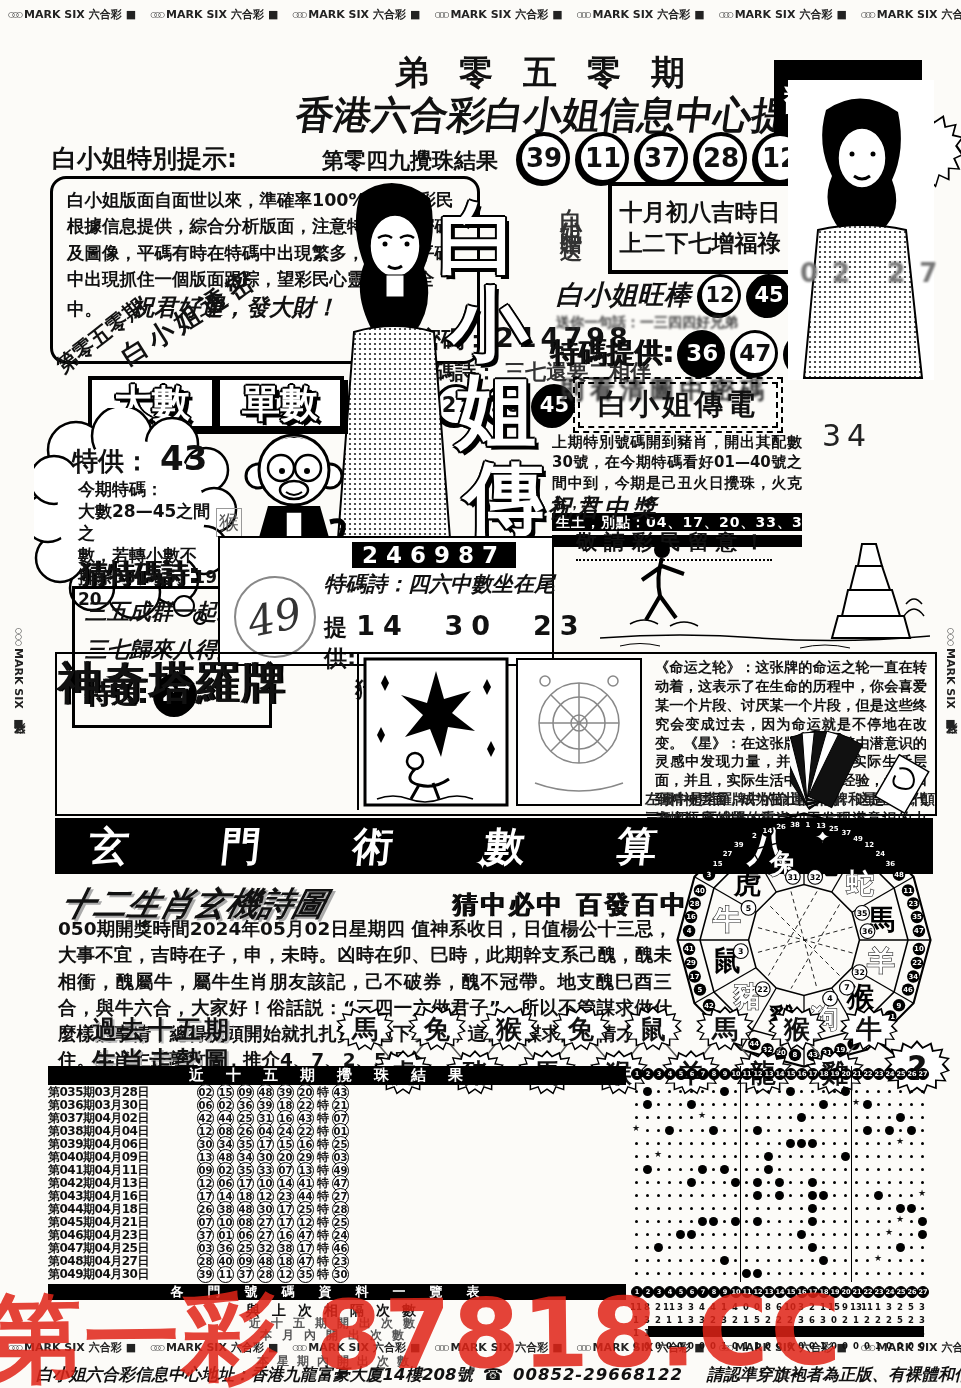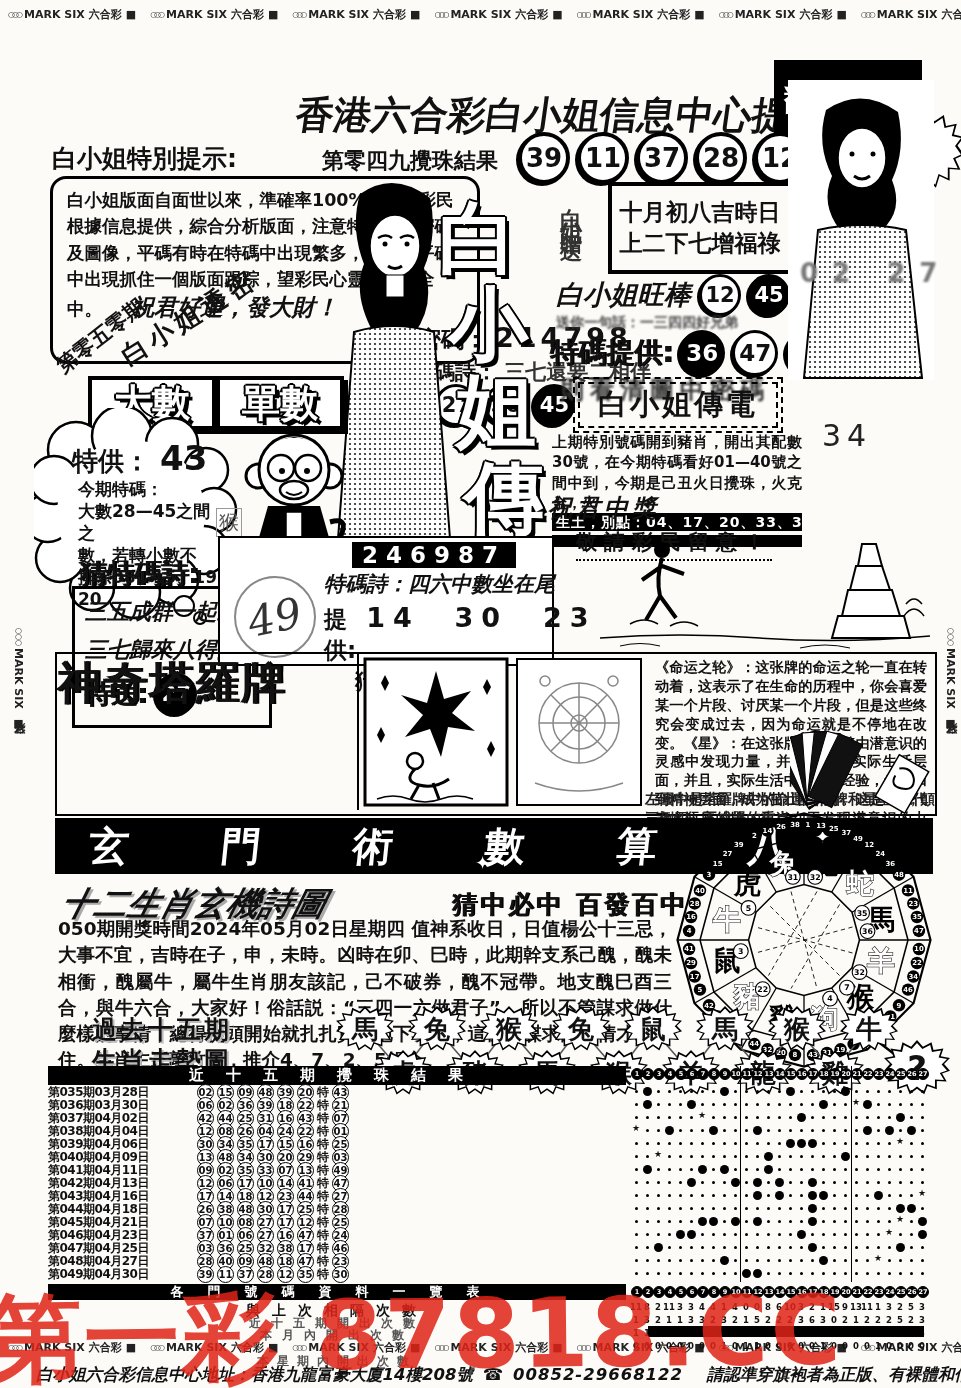--- a/index.html
+++ b/index.html
@@ -74,20 +74,21 @@
       <span class="bunit"><i class="rings">○○○</i>MARK SIX <b>六合彩</b> ■</span>
       <span class="bunit"><i class="rings">○○○</i>MARK SIX <b>六合彩</b> ■</span>
     </div>
   <div class="strip v" style="left:2px;top:28px;width:24px;height:1300px;">
       <span class="bunit"><i class="rings">○○○</i>MARK SIX <b>六合彩</b> ■</span>
     </div>
   <div class="strip v" style="left:934px;top:28px;width:24px;height:1300px;">
       <span class="bunit"><i class="rings">○○○</i>MARK SIX <b>六合彩</b> ■</span>
     </div>
 
+  <div class="abs" style="left:320px;top:50px;width:470px;text-align:center;font-size:34px;font-weight:900;letter-spacing:30px;">弟零五零期</div>
   <div class="abs" style="left:292px;top:90px;width:540px;text-align:center;font-size:38px;font-weight:900;transform:skewX(-8deg);">香港六合彩白小姐信息中心提供</div>
   <div class="abs blackbar" style="left:774px;top:60px;width:132px;height:74px;font-size:30px;color:#fff;letter-spacing:2px;
               text-align:center;line-height:1.1;flex-wrap:wrap;padding:2px 8px;">翻印必究</div>
 
   <div class="abs" style="left:52px;top:142px;font-size:25px;font-weight:900;">白小姐特別提示:</div>
   <div class="abs" style="left:322px;top:146px;font-size:22px;font-weight:700;">第零四九攪珠結果</div>
   <div class="abs ballrow" style="left:518px;top:132px;">
 
   <span class="ball b44">39</span>
       <span class="ball b44">11</span>
@@ -285,21 +286,21 @@
       <span style="font-size:26px;font-weight:900;text-shadow:1.5px 0 #000;">特送:</span>
       <span class="ball b36 black">27</span>
     </div>
   </div>
 
   <div class="abs" style="left:218px;top:536px;width:336px;height:130px;border:2.5px solid #000;background:#fff;box-sizing:border-box;padding:4px 8px 4px 104px;">
     <div style="text-align:center;">
       <span class="blackbar" style="display:inline-flex;font-size:23px;letter-spacing:8px;padding:0 10px;color:#fff;">246987</span>
     </div>
     <div class="handwrite" style="font-size:21px;font-weight:700;margin-top:2px;white-space:nowrap;">特碼詩：四六中數坐在尾</div>
-    <div style="display:flex;align-items:baseline;gap:10px;margin-top:4px;">
+    <div style="display:flex;align-items:baseline;gap:0;margin-top:12px;">
       <span style="font-size:23px;font-weight:700;">提供:</span>
       <span style="font-size:27px;font-weight:600;letter-spacing:8px;white-space:pre;">14  30  23</span>
     </div>
     <div style="font-size:23px;font-weight:900;text-align:center;letter-spacing:6px;">猜 中 必 中</div>
     <div class="abs" style="left:14px;top:38px;width:78px;height:78px;border:2px solid #888;border-radius:50%;display:flex;align-items:center;justify-content:center;">
       <span class="handwrite" style="font-size:42px;color:#333;transform:rotate(-12deg);">49</span>
     </div>
   </div>
 
   <div class="abs" style="left:55px;top:652px;width:878px;height:160px;border:2px solid #000;">

